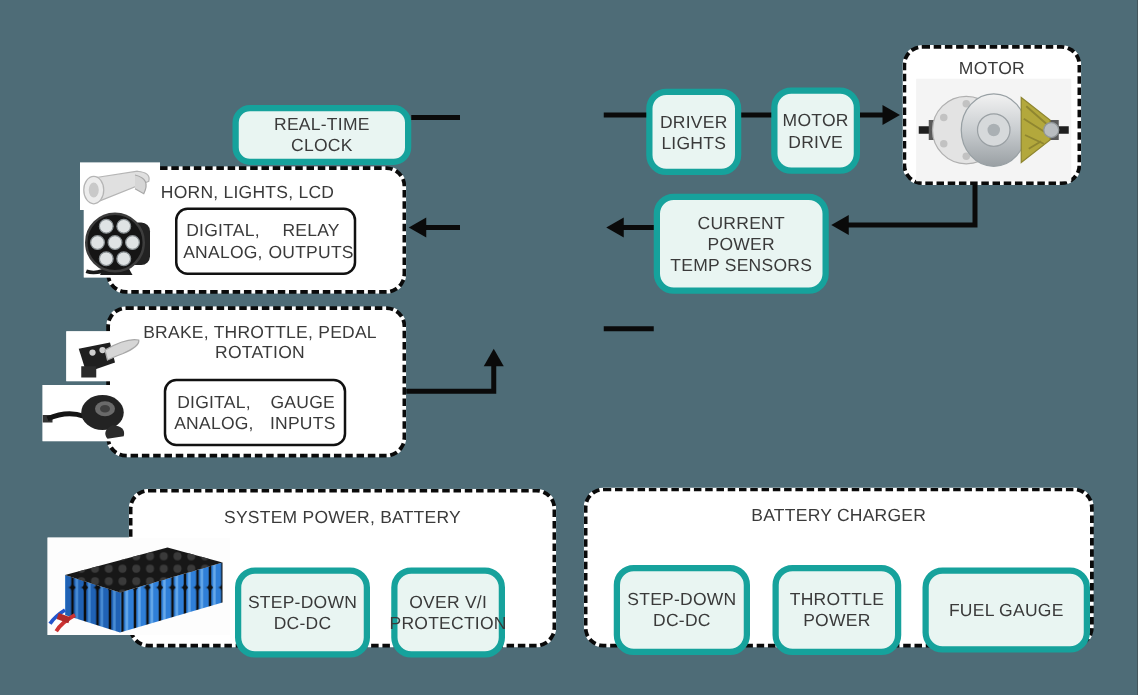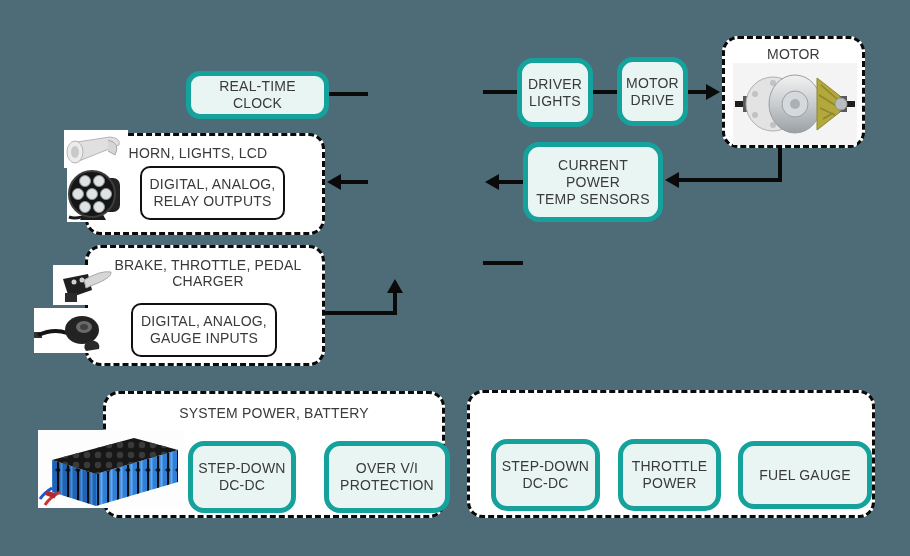--- a/index.html
+++ b/index.html
@@ -2,27 +2,27 @@
 <html style="--bg: #4e6c77; --teal: #16a29c; --fill: #e9f5f2; --text: #3a3a3a;"><head>
 <meta charset="utf-8">
 <style>
   html,body{margin:0;padding:0;}
   body{font-family:"Liberation Sans", sans-serif; background:#333;}
   .stage{position:relative;width:910px;height:556px;overflow:hidden;background:var(--bg,#4e6c77);}
   .stage *{box-sizing:border-box;}
   
   .tb{position:absolute;border:5px solid var(--teal,#16a29c);background:var(--fill,#e9f5f2);
       border-radius:16px;display:flex;flex-direction:column;align-items:center;justify-content:center;
-      text-align:center;font-size:14px;line-height:17px;color:var(--text,#3a3a3a);letter-spacing:.2px;}
+      text-align:center;font-size:14px;line-height:17px;color:var(--text,#3a3a3a);letter-spacing:.2px;margin-top:13px;}
   .tb span{display:block;}
   
   .dg{position:absolute;border:3px dashed #0a0a0a;background:#fff;border-radius:16px;color:var(--text,#3a3a3a);}
   .gt{position:absolute;font-size:14px;line-height:16px;text-align:center;letter-spacing:.2px;}
   
-  .bb{position:absolute;border:2px solid #111;background:#fff;border-radius:10px;display:flex;flex-direction:column;
+  .bb{position:absolute;border:2px solid #111;background:#fff;border-radius:10px;display:flex;
       align-items:center;justify-content:center;text-align:center;font-size:14px;line-height:17px;letter-spacing:.2px;}
   .bb span{display:block;}
   .img{position:absolute;background:#fff;}
   .img svg{display:block;}
   .wires{position:absolute;left:0;top:0;pointer-events:none;}
 </style>
 </head>
 <body>
 
 <div class="stage">
@@ -31,41 +31,42 @@
     <div class="gt" style="left:20px;top:9px;width:180px">HORN, LIGHTS, LCD</div>
     <div class="bb" style="left:52px;top:30px;width:145px;height:54px">
       <span>DIGITAL, ANALOG,</span>
       <span>RELAY OUTPUTS</span>
     </div>
   </div>
 
   <div class="dg" style="left:85px;top:245px;width:240px;height:121px">
     <div class="gt" style="left:15px;top:9px;width:210px">
       <span>BRAKE, THROTTLE, PEDAL</span><br>
-      <span>CHARGER</span>
+      <span>ROTATION</span>
     </div>
     <div class="bb" style="left:43px;top:55px;width:146px;height:54px">
       <span>DIGITAL, ANALOG,</span>
       <span>GAUGE INPUTS</span>
     </div>
   </div>
 
   <div class="dg" style="left:103px;top:391px;width:342px;height:127px">
     <div class="gt" style="left:0;top:11px;width:100%">SYSTEM POWER, BATTERY</div>
     <div class="tb" style="left:82px;top:47px;width:108px;height:72px">
       <span>STEP-DOWN</span>
       <span>DC-DC</span>
     </div>
-    <div class="tb" style="left:218px;top:47px;width:126px;height:72px">
+    <div class="tb" style="left:207px;top:47px;width:91px;height:72px">
       <span>OVER V/I</span>
       <span>PROTECTION</span>
     </div>
   </div>
 
   <div class="dg" style="left:467px;top:390px;width:408px;height:128px">
+    <div class="gt" style="left:0;top:11px;width:100%">BATTERY CHARGER</div>
     <div class="tb" style="left:21px;top:46px;width:109px;height:72px">
       <span>STEP-DOWN</span>
       <span>DC-DC</span>
     </div>
     <div class="tb" style="left:148px;top:46px;width:103px;height:72px">
       <span>THROTTLE</span>
       <span>POWER</span>
     </div>
     <div class="tb" style="left:268px;top:48px;width:134px;height:68px">
       <span>FUEL GAUGE</span>

